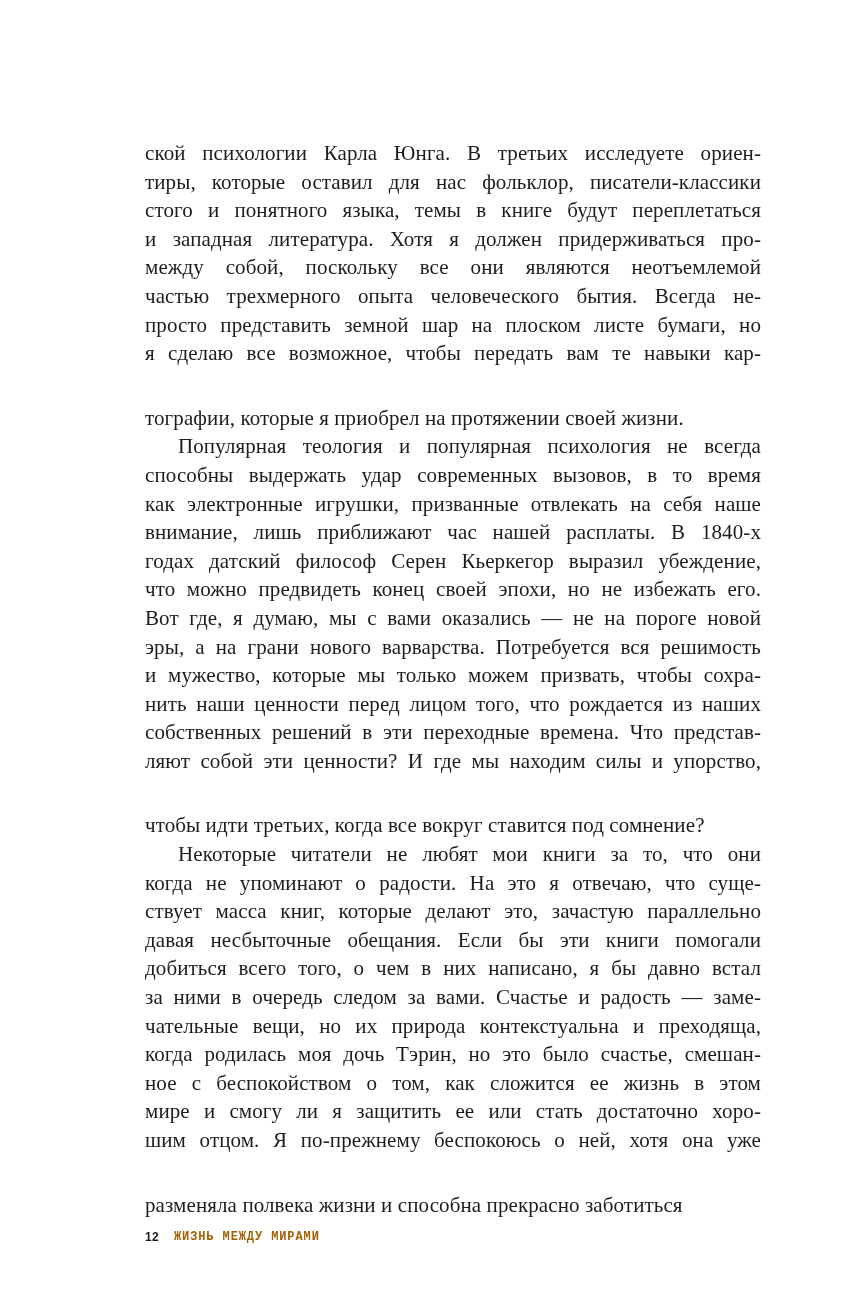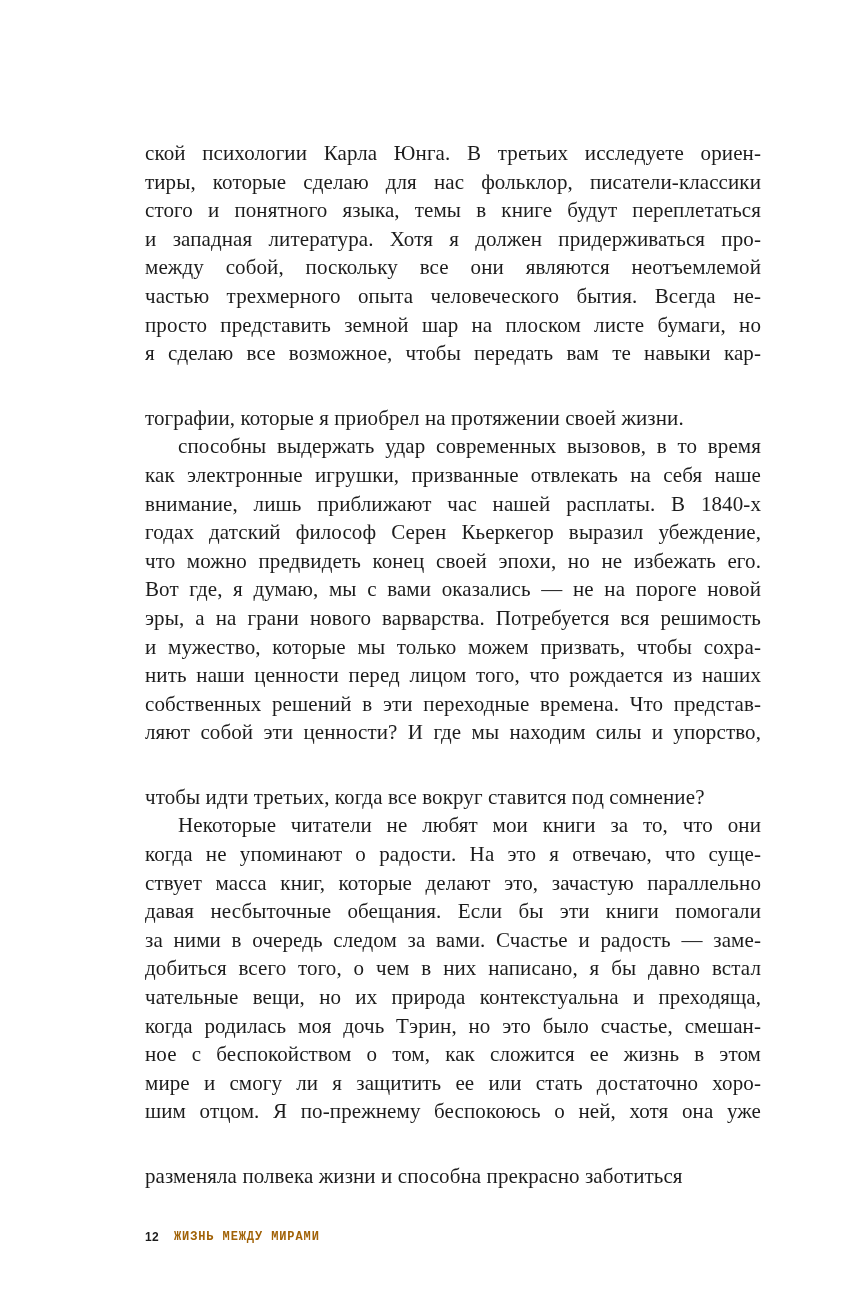--- a/index.html
+++ b/index.html
@@ -65,50 +65,51 @@
     font-family: Liberation Mono, monospace;
   }
 </style>
 </head>
 <body>
 
 <div class="page">
   <div class="text-block" id="text-block">
       <div class="paragraph">
         <div class="line">ской психологии Карла Юнга. В третьих исследуете ориен-</div>
-        <div class="line">тиры, которые сделаю для нас фольклор, писатели-классики</div>
+        <div class="line">тиры, которые оставил для нас фольклор, писатели-классики</div>
         <div class="line">стого и понятного языка, темы в книге будут переплетаться</div>
         <div class="line">и западная литература. Хотя я должен придерживаться про-</div>
         <div class="line">между собой, поскольку все они являются неотъемлемой</div>
         <div class="line">частью трехмерного опыта человеческого бытия. Всегда не-</div>
         <div class="line">просто представить земной шар на плоском листе бумаги, но</div>
         <div class="line">я сделаю все возможное, чтобы передать вам те навыки кар-</div>
         <div class="line last">тографии, которые я приобрел на протяжении своей жизни.</div>
       </div>
       <div class="paragraph indent">
+        <div class="line">Популярная теология и популярная психология не всегда</div>
         <div class="line">способны выдержать удар современных вызовов, в то время</div>
         <div class="line">как электронные игрушки, призванные отвлекать на себя наше</div>
         <div class="line">внимание, лишь приближают час нашей расплаты. В 1840-х</div>
         <div class="line">годах датский философ Серен Кьеркегор выразил убеждение,</div>
         <div class="line">что можно предвидеть конец своей эпохи, но не избежать его.</div>
         <div class="line">Вот где, я думаю, мы с вами оказались — не на пороге новой</div>
         <div class="line">эры, а на грани нового варварства. Потребуется вся решимость</div>
         <div class="line">и мужество, которые мы только можем призвать, чтобы сохра-</div>
         <div class="line">нить наши ценности перед лицом того, что рождается из наших</div>
         <div class="line">собственных решений в эти переходные времена. Что представ-</div>
         <div class="line">ляют собой эти ценности? И где мы находим силы и упорство,</div>
         <div class="line last">чтобы идти третьих, когда все вокруг ставится под сомнение?</div>
       </div>
       <div class="paragraph indent">
         <div class="line">Некоторые читатели не любят мои книги за то, что они</div>
         <div class="line">когда не упоминают о радости. На это я отвечаю, что суще-</div>
         <div class="line">ствует масса книг, которые делают это, зачастую параллельно</div>
         <div class="line">давая несбыточные обещания. Если бы эти книги помогали</div>
+        <div class="line">добиться всего того, о чем в них написано, я бы давно встал</div>
         <div class="line">за ними в очередь следом за вами. Счастье и радость — заме-</div>
-        <div class="line">добиться всего того, о чем в них написано, я бы давно встал</div>
         <div class="line">чательные вещи, но их природа контекстуальна и преходяща,</div>
         <div class="line">когда родилась моя дочь Тэрин, но это было счастье, смешан-</div>
         <div class="line">ное с беспокойством о том, как сложится ее жизнь в этом</div>
         <div class="line">мире и смогу ли я защитить ее или стать достаточно хоро-</div>
         <div class="line">шим отцом. Я по-прежнему беспокоюсь о ней, хотя она уже</div>
         <div class="line last">разменяла полвека жизни и способна прекрасно заботиться</div>
       </div>
     </div>
   <div class="footer">
     <span class="page-num">12</span>

